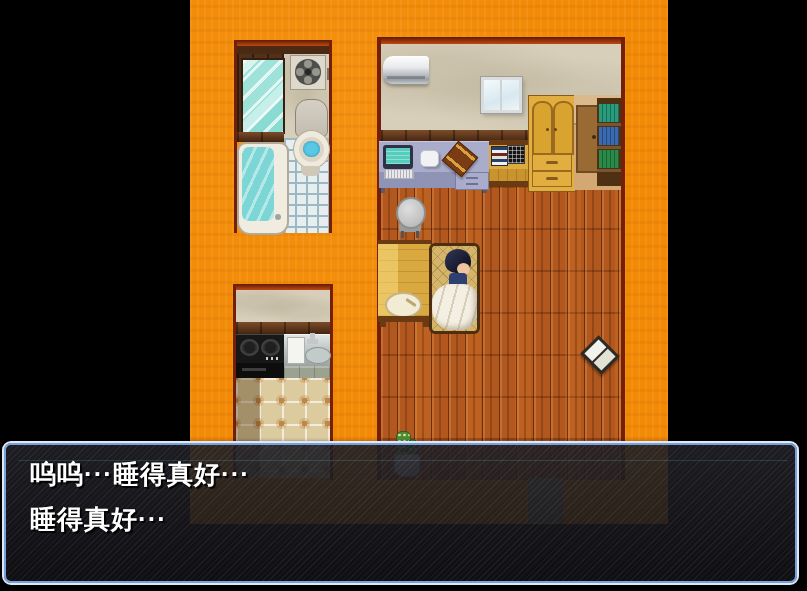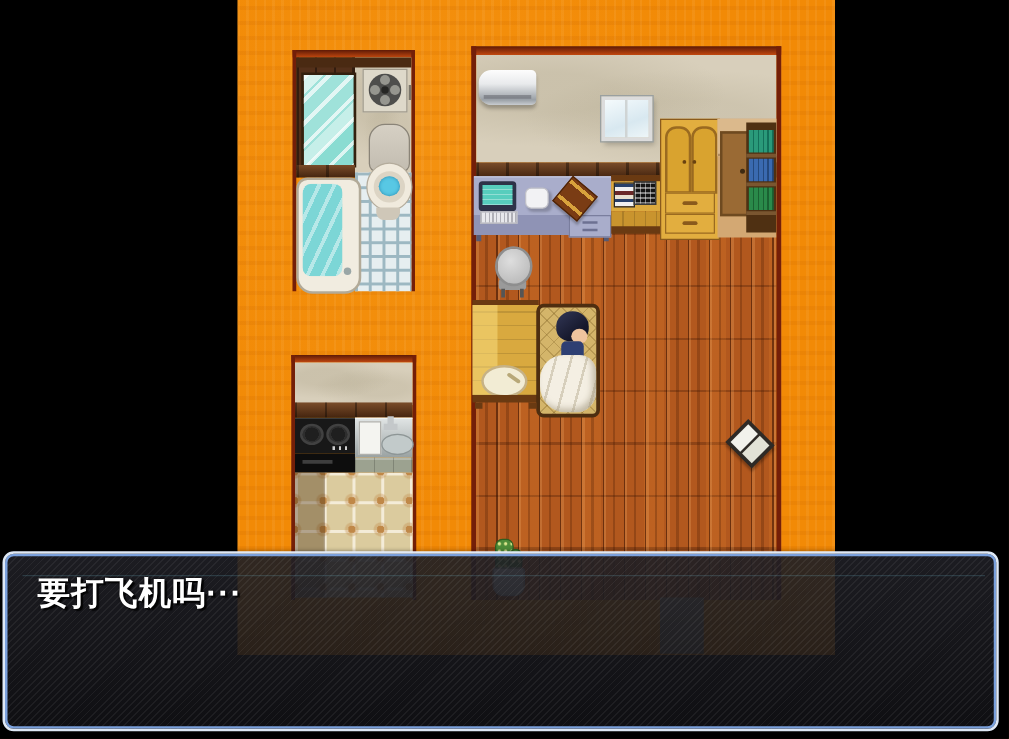--- a/index.html
+++ b/index.html
@@ -320,16 +320,17 @@
       <div class="abs cactus" style="left:4px;top:0;width:13px;height:28px;"></div>
       <div class="abs cactus" style="left:15px;top:8px;width:9px;height:16px;"></div>
       <div class="abs pot" style="left:2px;top:23px;width:24px;height:21px;"></div>
     </div>
   </div>
 
   <div class="abs door-mat" style="left:528px;top:478px;width:35px;height:45px;"></div>
 
   <div class="abs dialogue">
     <div class="abs dlg-accent"></div>
-    <div class="dlg-line">要打飞机吗···</div>
+    <div class="dlg-line">呜呜···睡得真好···</div>
+    <div class="dlg-line">睡得真好···</div>
   </div>
 
 </div>
 
 </body></html>

